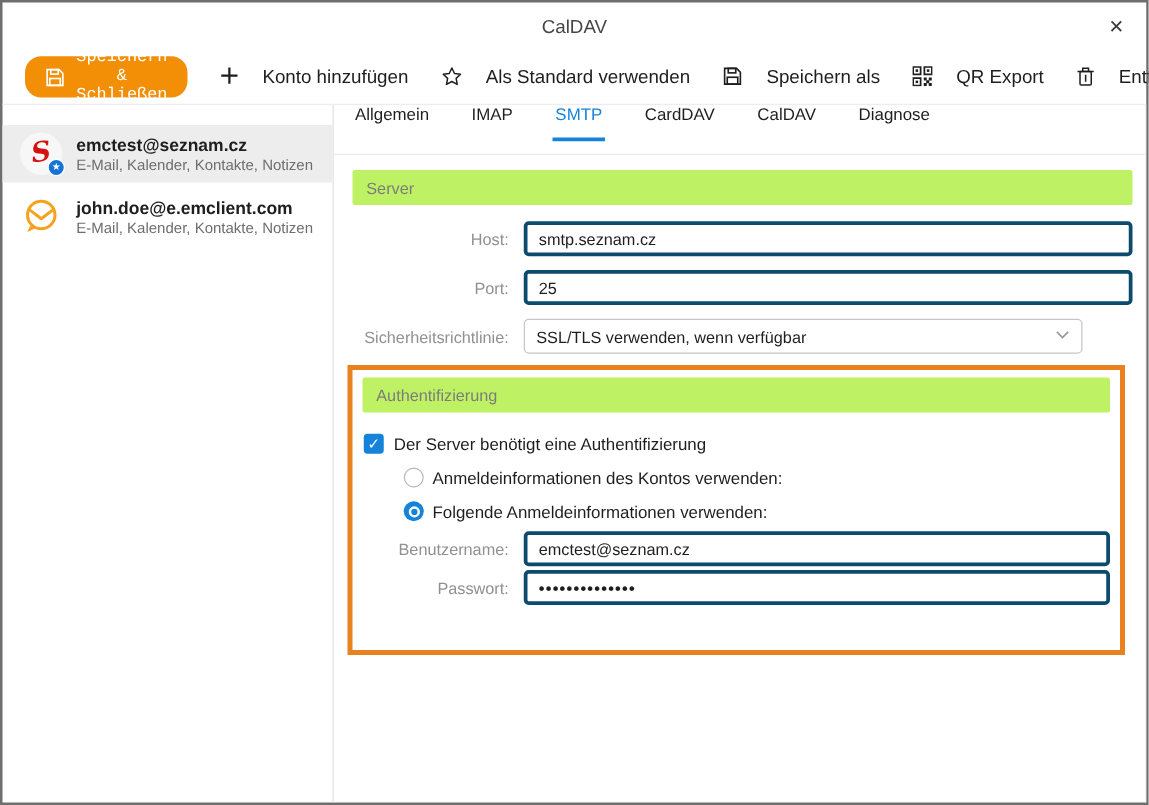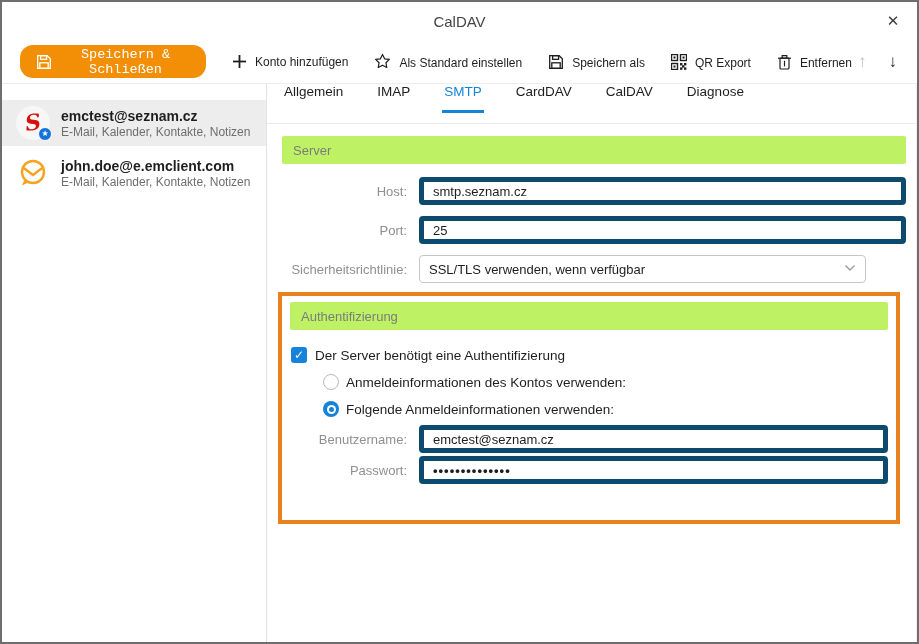--- a/index.html
+++ b/index.html
@@ -39,23 +39,23 @@
   }
   .btn-primary {
     display: flex; align-items: center; gap: 9px;
     background: #F28F06;
     color: #fff; border: none; border-radius: 13px;
     height: 33px; padding: 0 16px;
     font-size: 13.5px; font-family: Liberation Mono, monospace;
     cursor: pointer;
   }
   .tool-item {
-    display: flex; align-items: flex-end; gap: 8px;
+    display: flex; align-items: flex-start; gap: 19px;
     margin-left: 26px;
-    font-size: 12px; color: #1e1e1e;
+    font-size: 15px; color: #1e1e1e;
     cursor: pointer; white-space: nowrap;
   }
   .tool-item svg { flex: 0 0 auto; }
   .toolbar .spacer { flex: 1; }
   .arrow-btn {
     width: 26px; height: 26px;
     display: flex; align-items: center; justify-content: center;
     font-size: 17px; cursor: pointer;
   }
   .arrow-btn.disabled { color: #bdbdbd; cursor: default; }
@@ -126,21 +126,21 @@
     margin-top: 12px;
   }
   .form-row .flabel {
     width: 137px; flex: 0 0 137px;
     text-align: right; padding-right: 12px;
     font-size: 13px; color: #909090; white-space: nowrap;
   }
   .auth-box .form-row .flabel { width: 129px; flex: 0 0 129px; }
   .tinput {
     width: 508px; height: 28px;
-    border: 5px solid #0c4a6e; border-radius: 4px;
+    border: 3px solid #0c4a6e; border-radius: 4px;
     font-family: inherit; font-size: 13px; color: #1e1e1e;
     padding: 0 9px; background: #fff; outline: none;
   }
   .tinput.password { letter-spacing: 1px; font-weight: 700; }
   .select {
     position: relative;
     width: 447px; height: 28px;
     border: 1px solid #c6c6c6; border-radius: 4px;
     background: #fff;
     display: flex; align-items: center;
@@ -212,21 +212,21 @@
       </span>
       <span>Konto hinzufügen</span>
     </div>
 
     <div class="tool-item">
       <span>
         <svg width="17" height="17" viewBox="0 0 17 17" fill="none" stroke="#1e1e1e" stroke-width="1.2" stroke-linejoin="round">
           <path d="M8.5 1.4 L10.6 5.8 L15.4 6.4 L11.9 9.7 L12.8 14.5 L8.5 12.2 L4.2 14.5 L5.1 9.7 L1.6 6.4 L6.4 5.8 Z"></path>
         </svg>
       </span>
-      <span>Als Standard einstellen</span>
+      <span>Als Standard verwenden</span>
     </div>
 
     <div class="tool-item">
       <span>
         <svg width="16" height="16" viewBox="0 0 16 16" fill="none" stroke="#1e1e1e" stroke-width="1.3">
           <path d="M1.7 1.7 H11.2 L14.3 4.8 V14.3 H1.7 Z"></path>
           <rect x="4.6" y="1.7" width="6" height="3.6"></rect>
           <rect x="3.8" y="8.8" width="8.4" height="5.5"></rect>
         </svg>
       </span>

